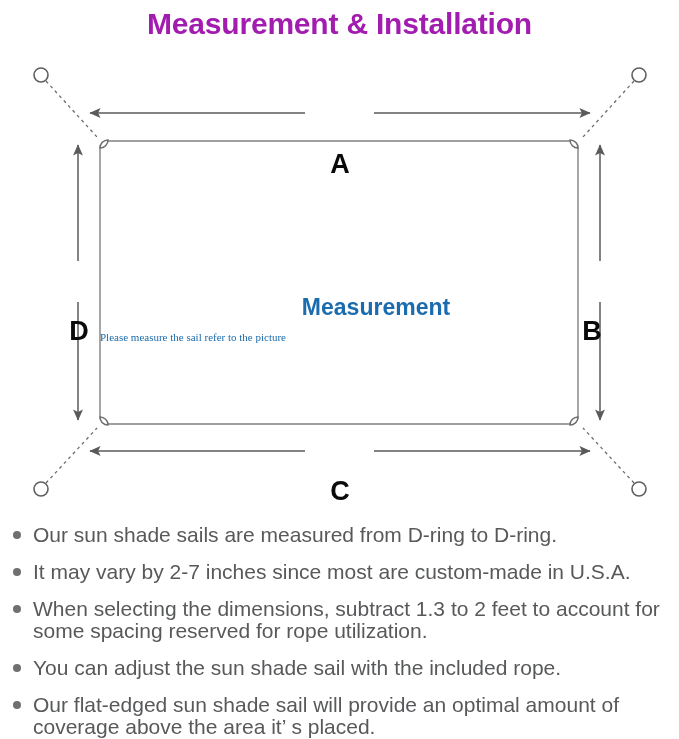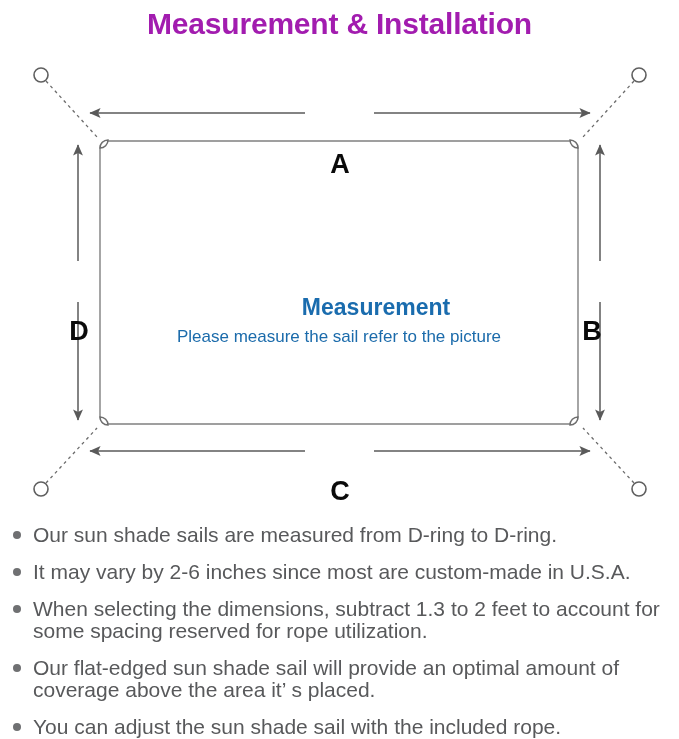--- a/index.html
+++ b/index.html
@@ -49,24 +49,24 @@
     font-size: 23px;
     font-weight: bold;
     color: #1a6cae;
     line-height: 30px;
   }
   .center-sub {
     position: absolute;
     left: 100px;
     top: 275px;
     width: 478px;
-    text-align: center;
-    font-size: 17px;
+    font-size: 11px;
     color: #1b6bab;
     line-height: 20px;
+    font-family: Liberation Serif, serif;
   }
   .dim-label {
     position: absolute;
     font-size: 27px;
     font-weight: bold;
     color: #0a0a0a;
     text-align: center;
     line-height: 30px;
   }
   #dim-a { left: 308px; top: 97px; width: 64px; }
@@ -170,29 +170,29 @@
     <div class="dim-label" id="dim-d">D</div>
   </div>
 
   <div class="notes">
     <div class="note-item">
       <span class="dot"></span>
       <span>Our sun shade sails are measured from D-ring to D-ring.</span>
     </div>
     <div class="note-item">
       <span class="dot"></span>
-      <span>It may vary by 2-6 inches since most are custom-made in U.S.A.</span>
+      <span>It may vary by 2-7 inches since most are custom-made in U.S.A.</span>
     </div>
     <div class="note-item">
       <span class="dot"></span>
       <span>When selecting the dimensions, subtract 1.3 to 2 feet to account for some spacing reserved for rope utilization.</span>
     </div>
     <div class="note-item">
       <span class="dot"></span>
-      <span>Our flat-edged sun shade sail will provide an optimal amount of coverage above the area it’ s placed.</span>
+      <span>You can adjust the sun shade sail with the included rope.</span>
     </div>
     <div class="note-item">
       <span class="dot"></span>
-      <span>You can adjust the sun shade sail with the included rope.</span>
+      <span>Our flat-edged sun shade sail will provide an optimal amount of coverage above the area it’ s placed.</span>
     </div>
   </div>
 
 </div>
 
 </body></html>

